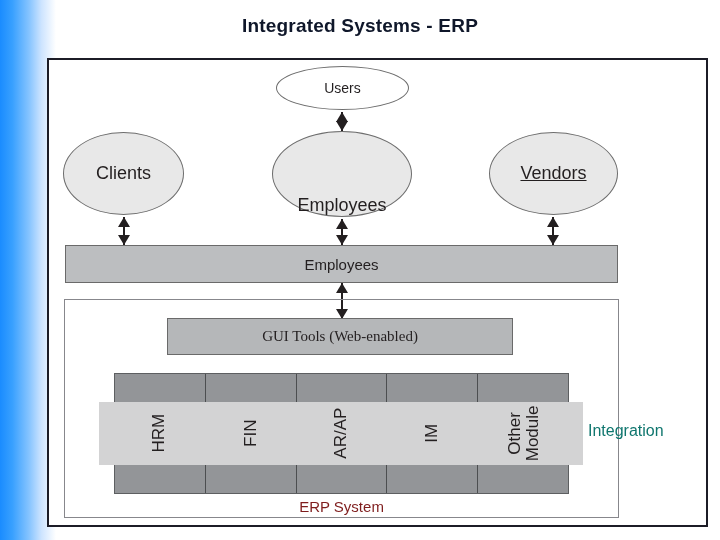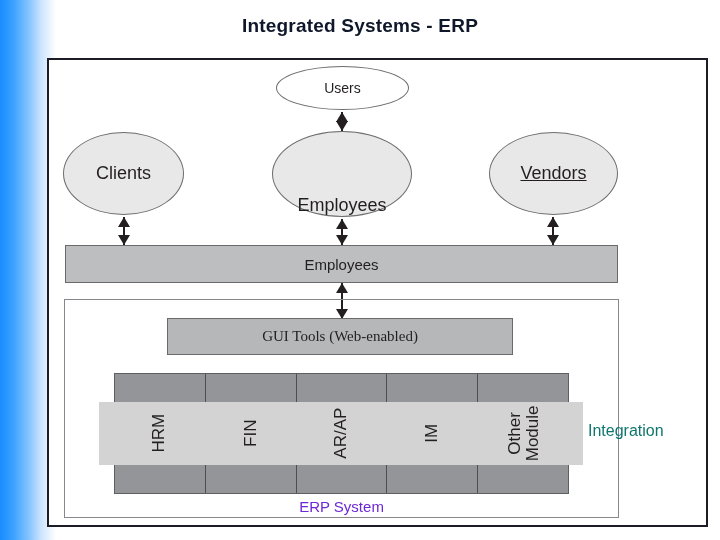--- a/index.html
+++ b/index.html
@@ -184,21 +184,21 @@
     white-space: nowrap;
   }
 
   
   #erp-caption {
     position: absolute;
     left: 64px; top: 498px;
     width: 555px;
     text-align: center;
     font-size: 15px;
-    color: #6d28d9;
+    color: #7f1d1d;
   }
 </style>
 </head>
 <body>
 
 <div id="stage">
 
   <div id="left-gradient"></div>
 
   <div id="title">Integrated Systems - ERP</div>

